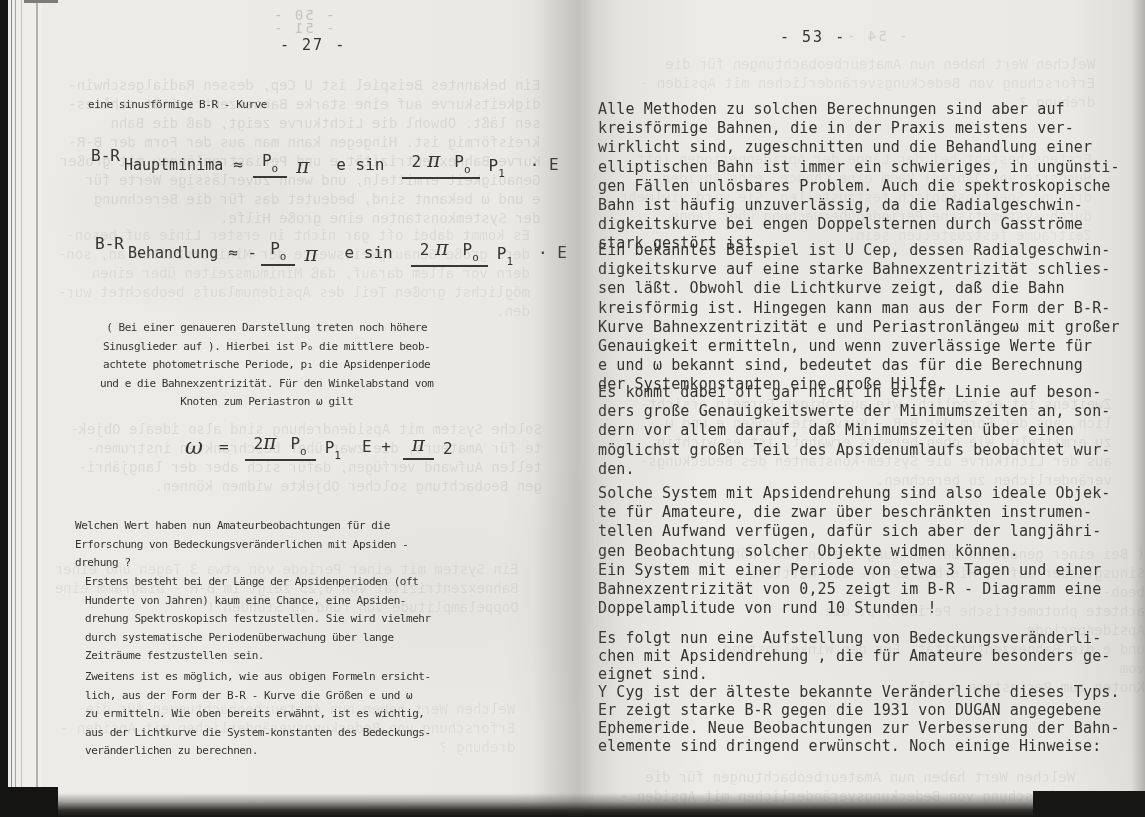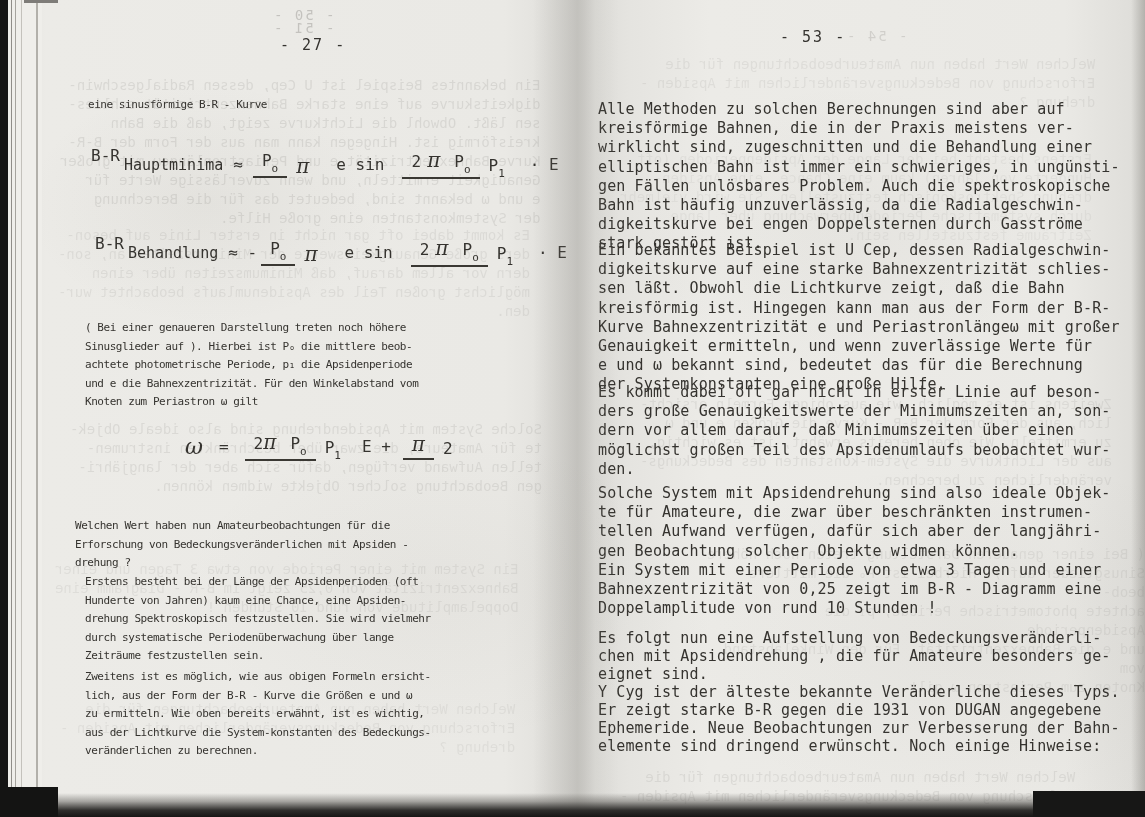--- a/index.html
+++ b/index.html
@@ -140,21 +140,21 @@
         <span class="den"><span class="pi">π</span></span>
       </span>
       <span class="mid">e sin</span>
       <span class="frac">
         <span class="num"><span>2</span><span class="pi pad">π</span><span class="padl">P</span><sub>o</sub></span>
         <span class="den"><span>P</span><sub>1</sub></span>
       </span>
       <span class="tail">· E</span>
     </div>
 
-    <div class="tl" style="left:85px;top:319px;">( Bei einer genaueren Darstellung treten noch höhere
+    <div class="tl" style="left:100px;top:319px;text-align:center;">( Bei einer genaueren Darstellung treten noch höhere
 Sinusglieder auf ). Hierbei ist Pₒ die mittlere beob-
 achtete photometrische Periode, p₁ die Apsidenperiode
 und e die Bahnexzentrizität. Für den Winkelabstand vom
 Knoten zum Periastron ω gilt</div>
 
     <div class="formula" style="left:185px;top:432px;">
       <span class="omega-sym">ω</span>
       <span class="rel" style="margin:0 16px;">=</span>
       <span class="frac">
         <span class="num"><span>2</span><span class="pi">π</span><span class="padl">P</span><sub>o</sub></span>

